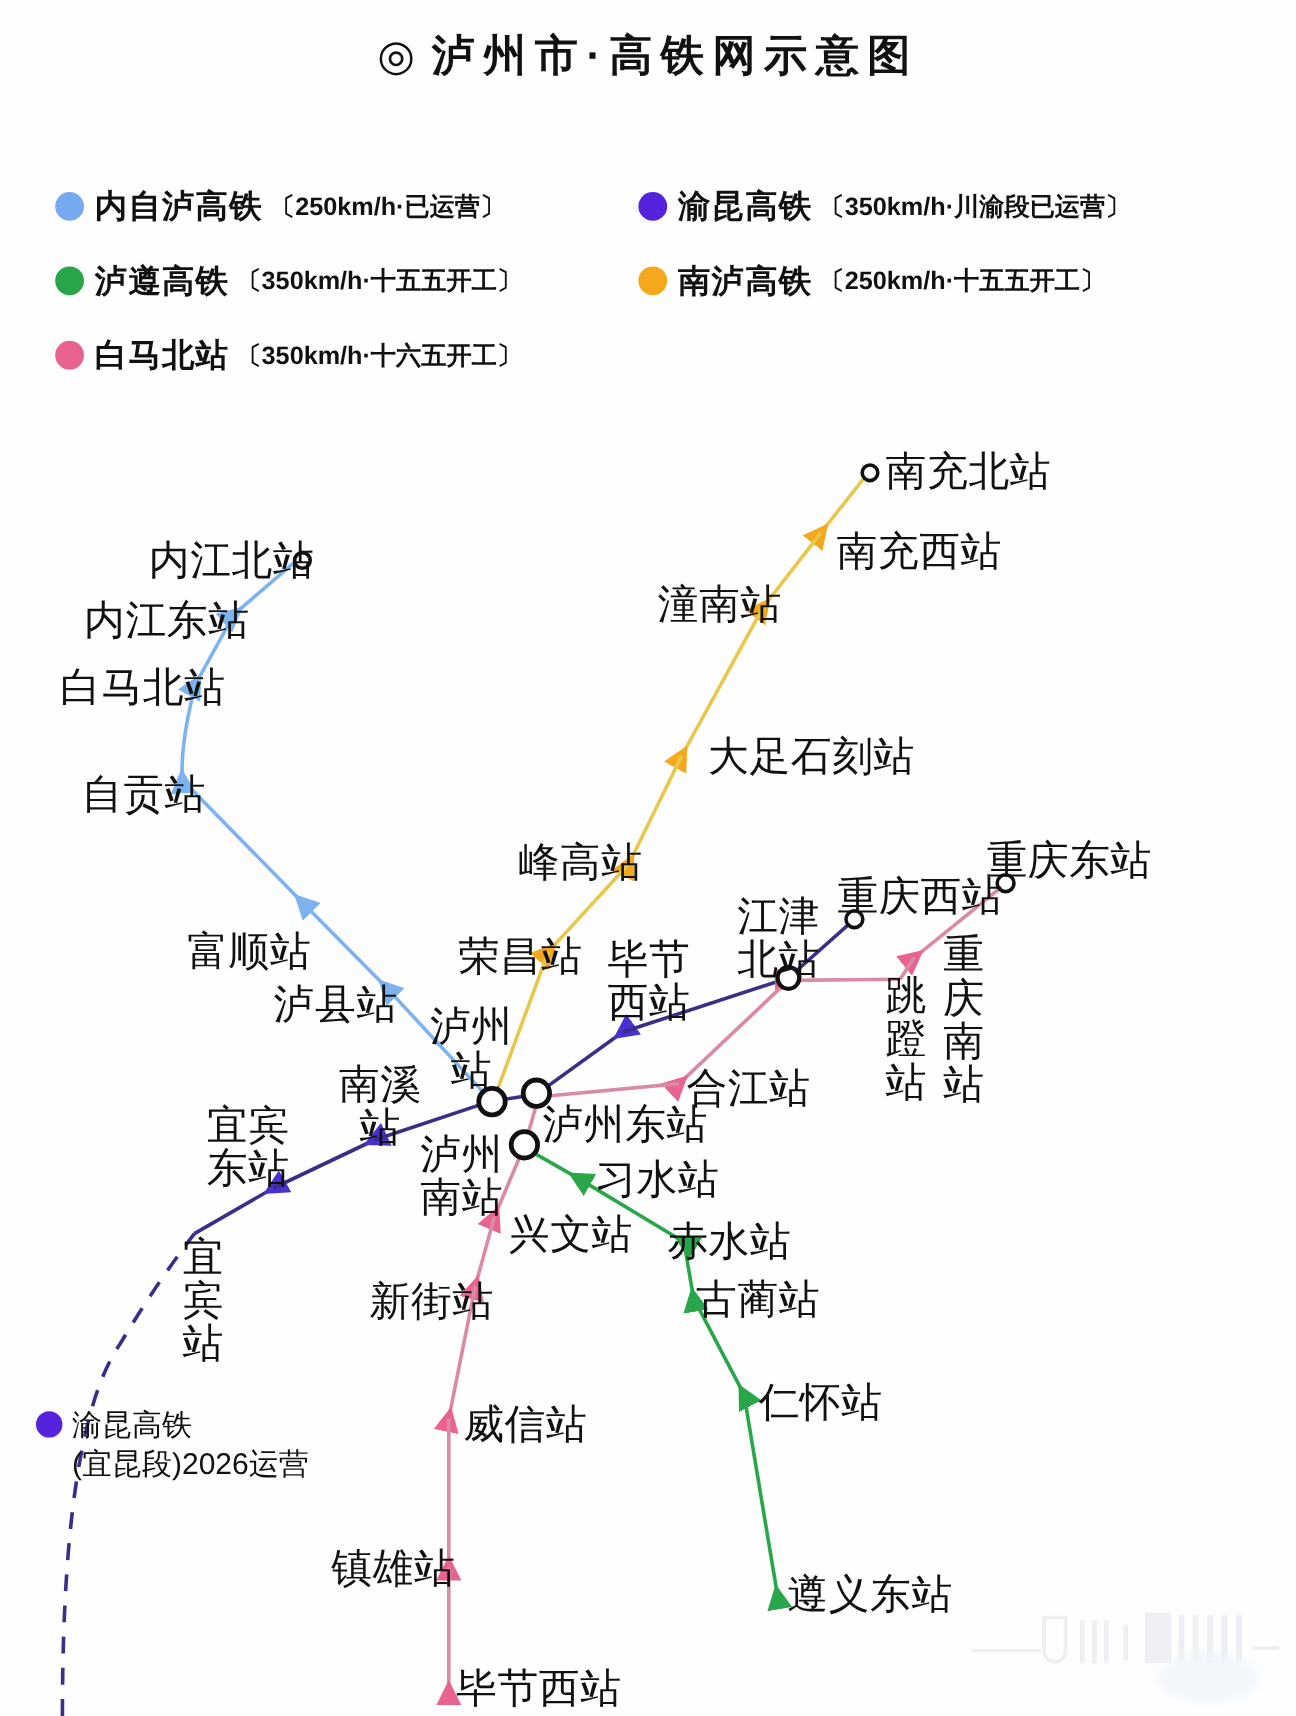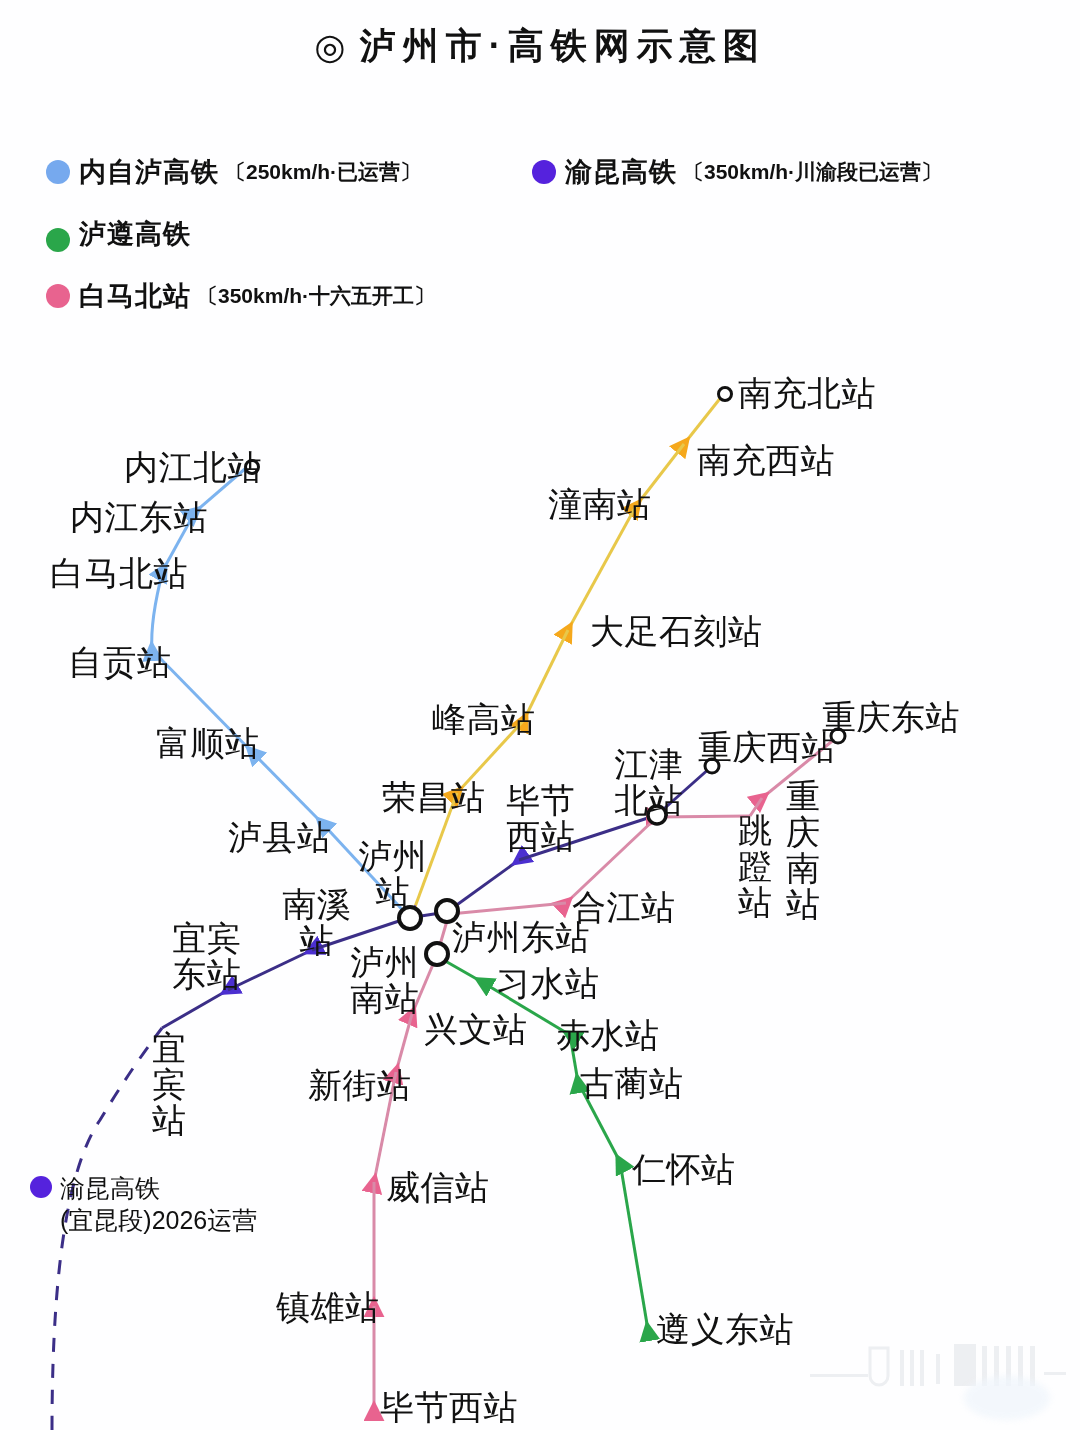--- a/index.html
+++ b/index.html
@@ -29,21 +29,21 @@
   .legend{position:absolute;left:2px;top:140px;width:1080px;height:190px;}
   .legend-item{position:absolute;display:flex;align-items:center;white-space:nowrap;}
   .legend-dot{
     width:24px;height:24px;border-radius:50%;
     flex:0 0 auto;margin-right:9px;
   }
   .legend-name{font-size:27px;font-weight:bold;color:#111;letter-spacing:1px;}
   .legend-spec{font-size:21px;font-weight:bold;color:#111;margin-left:6px;letter-spacing:0px;}
 
   .lg-0{left:44px;top:14px;}
-  .lg-1{left:44px;top:76px;align-items:flex-end;}
+  .lg-1{left:44px;top:76px;}
   .lg-2{left:44px;top:138px;}
   .lg-3{left:530px;top:14px;}
   .lg-4{left:530px;top:76px;}
 
   
   #map{position:absolute;left:0;top:330px;width:1080px;height:1100px;}
 
   
   .lbl{
     position:absolute;color:#111;font-size:34px;line-height:1.04;
@@ -85,34 +85,40 @@
 
     <div class="legend-item lg-0">
       <span class="legend-dot" style="background:#76a9ee"></span>
       <span class="legend-name">内自泸高铁</span>
       <span class="legend-spec">〔250km/h·已运营〕</span>
     </div>
 
     <div class="legend-item lg-1">
       <span class="legend-dot" style="background:#2aa64a"></span>
       <span class="legend-name">泸遵高铁</span>
+      <span class="legend-spec">〔350km/h·十五五开工〕</span>
     </div>
 
     <div class="legend-item lg-2">
       <span class="legend-dot" style="background:#e8638f"></span>
       <span class="legend-name">白马北站</span>
       <span class="legend-spec">〔350km/h·十六五开工〕</span>
     </div>
 
     <div class="legend-item lg-3">
       <span class="legend-dot" style="background:#5522dd"></span>
       <span class="legend-name">渝昆高铁</span>
       <span class="legend-spec">〔350km/h·川渝段已运营〕</span>
     </div>
 
+    <div class="legend-item lg-4">
+      <span class="legend-dot" style="background:#f5a81c"></span>
+      <span class="legend-name">南泸高铁</span>
+      <span class="legend-spec">〔250km/h·十五五开工〕</span>
+    </div>
   </div>
 
   <svg id="map" viewBox="0 0 1080 1100">
     <defs>
       <marker id="ar-blue" markerWidth="7" markerHeight="7" refX="3.3" refY="3.5" orient="auto">
         <path d="M7,0 L7,7 L0,3.5 Z" fill="#7cb3ef"></path>
       </marker>
       <marker id="ar-orange" markerWidth="7" markerHeight="7" refX="3.3" refY="3.5" orient="auto">
         <path d="M7,0 L7,7 L0,3.5 Z" fill="#f5a81c"></path>
       </marker>
@@ -187,21 +193,21 @@
       <circle cx="410" cy="588" r="11" fill="#fff" stroke="#111" stroke-width="4"></circle>
       <circle cx="447" cy="581" r="11" fill="#fff" stroke="#111" stroke-width="4"></circle>
       <circle cx="437" cy="624" r="11" fill="#fff" stroke="#111" stroke-width="4"></circle>
     </g>
   </svg>
 
   <div class="lbl" style="left:124px;top:450px">内江北站</div>
   <div class="lbl" style="left:70px;top:500px">内江东站</div>
   <div class="lbl" style="left:50px;top:556px">白马北站</div>
   <div class="lbl" style="left:68px;top:645px">自贡站</div>
-  <div class="lbl" style="left:156px;top:726px">富顺站</div>
+  <div class="lbl" style="left:156px;top:776px">富顺站</div>
   <div class="lbl" style="left:228px;top:820px">泸县站</div>
 
   <div class="lbl" style="left:738px;top:376px">南充北站</div>
   <div class="lbl" style="left:697px;top:443px">南充西站</div>
   <div class="lbl" style="left:548px;top:487px">潼南站</div>
   <div class="lbl" style="left:590px;top:614px">大足石刻站</div>
   <div class="lbl" style="left:432px;top:702px">峰高站</div>
   <div class="lbl" style="left:382px;top:780px">荣昌站</div>
 
   <div class="lbl w2" style="left:500px;top:782px">毕节西站</div>

